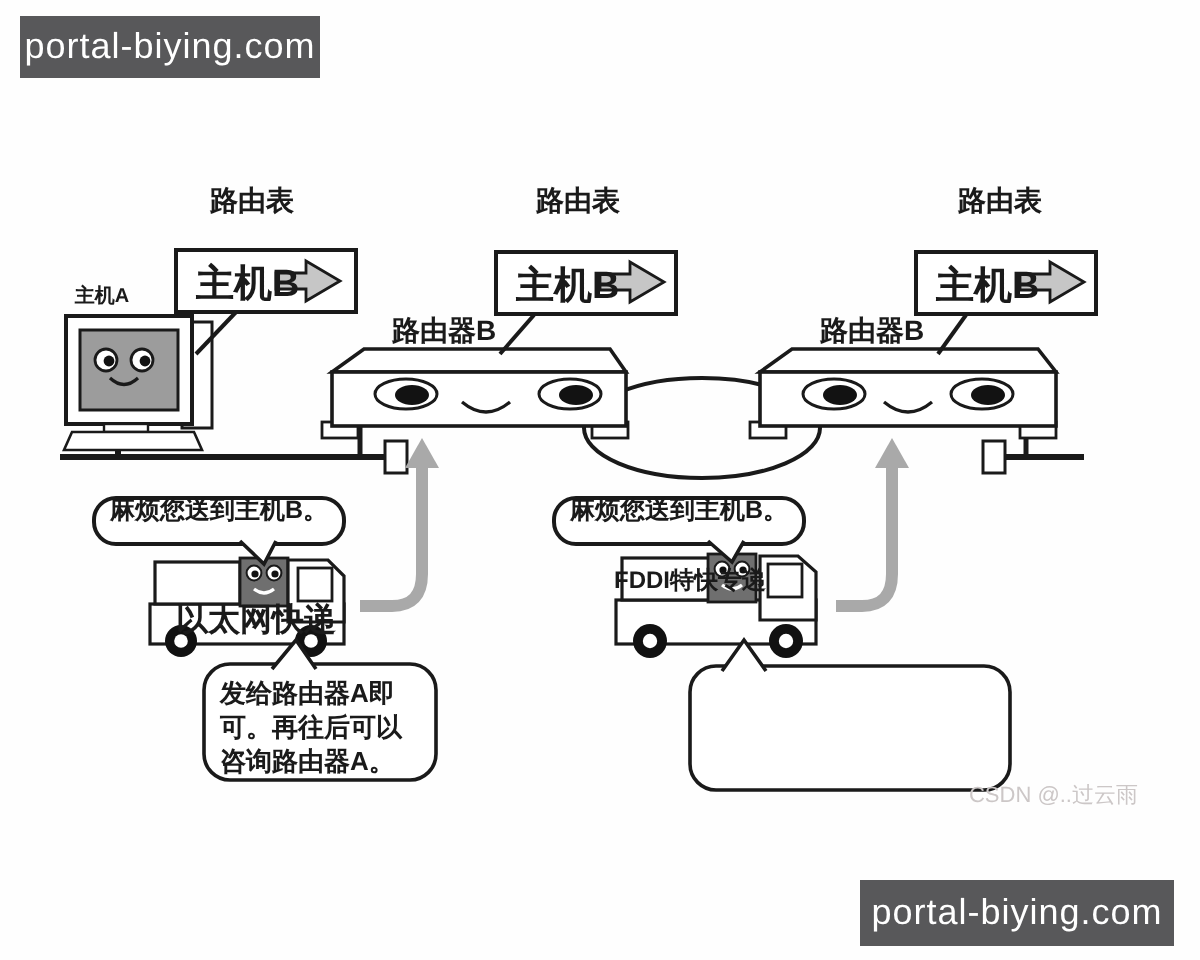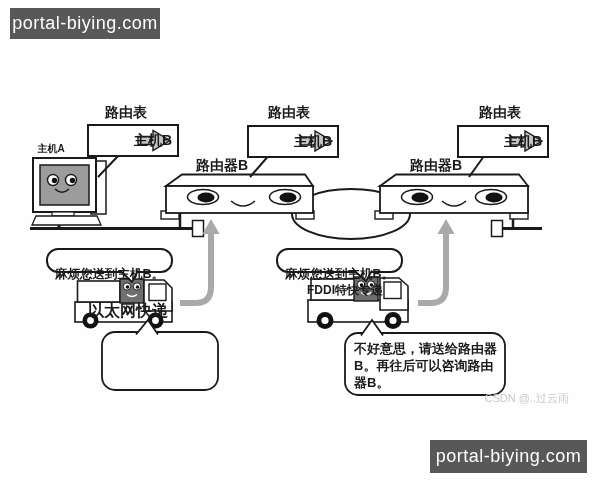--- a/index.html
+++ b/index.html
@@ -12,25 +12,25 @@
   .wm{
     position:absolute;background:#58585a;color:#fff;font-weight:normal;
     display:flex;align-items:center;justify-content:center;font-size:18px;letter-spacing:0.5px;
   }
   #wm-tl{left:10px;top:8px;width:150px;height:31px;}
   #wm-br{left:430px;top:440px;width:157px;height:33px;}
   #csdn{left:479px;top:392px;width:90px;font-size:11px;font-weight:normal;color:#ccc7c7;text-align:right;}
   #host-a-label{left:25px;top:143px;width:52px;text-align:center;font-size:10px;}
   #router-a-label{left:190px;top:157px;width:64px;text-align:center;font-size:14px;}
   #router-b-label{left:410px;top:157px;width:64px;font-size:14px;}
-  .rt-title{width:56px;text-align:center;font-size:14px;top:104px;}
+  .rt-title{width:56px;text-align:center;font-size:14px;top:92px;}
   #rt1-title{left:98px;} #rt2-title{left:261px;} #rt3-title{left:472px;}
-  .rt-entry{font-size:14px;margin-left:36px;}
+  .rt-entry{font-size:19px;}
   #rt1-entry{left:98px;top:132px;} #rt2-entry{left:258px;top:133px;} #rt3-entry{left:468px;top:133px;}
-  .req-bubble-text{width:121px;text-align:center;font-size:12.5px;top:267px;}
+  .req-bubble-text{width:121px;text-align:center;font-size:12.5px;top:248px;}
   #bubble1-text{left:49px;} #bubble2-text{left:279px;}
   #truck1-label{left:88px;top:302px;width:62px;text-align:center;font-size:16px;}
   #truck2-label{left:306px;top:284px;width:78px;text-align:center;font-size:12px;}
   .reply-text{font-size:13px;line-height:17px;white-space:normal;text-align:left;}
   #reply1-text{left:110px;top:338px;width:100px;}
   #reply2-text{left:354px;top:340px;width:146px;}
 </style>
 </head>
 <body>
 
@@ -169,18 +169,18 @@
 
   <div class="txt rt-title" id="rt1-title">路由表</div>
   <div class="txt rt-title" id="rt2-title">路由表</div>
   <div class="txt rt-title" id="rt3-title">路由表</div>
   <div class="txt rt-entry" id="rt1-entry">主机B</div>
   <div class="txt rt-entry" id="rt2-entry">主机B</div>
   <div class="txt rt-entry" id="rt3-entry">主机B</div>
 
   <div class="txt req-bubble-text" id="bubble1-text">麻烦您送到主机B。</div>
   <div class="txt req-bubble-text" id="bubble2-text">麻烦您送到主机B。</div>
-  <div class="txt reply-text" id="reply2-text">不好意思，请送给路由器B。再往后可以咨询路由器B。</div>
+  <div class="txt reply-text" id="reply1-text">发给路由器A即可。再往后可以咨询路由器A。</div>
 
   <div class="txt" id="truck1-label">以太网快递</div>
   <div class="txt" id="truck2-label">FDDI特快专递</div>
 
 </div>
 
 </body></html>

